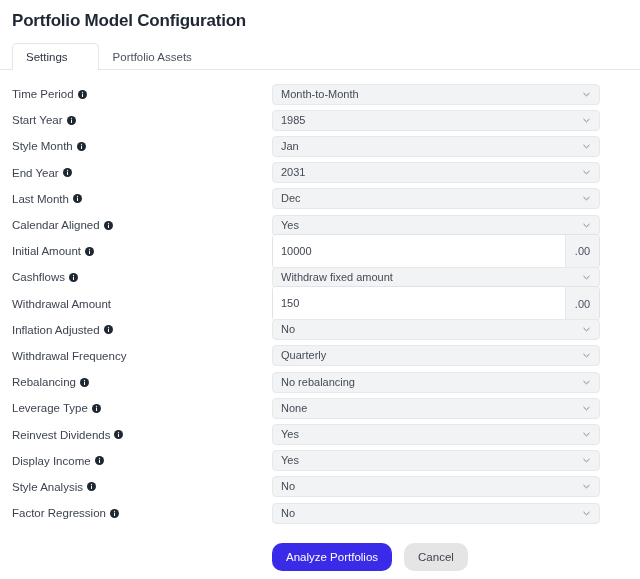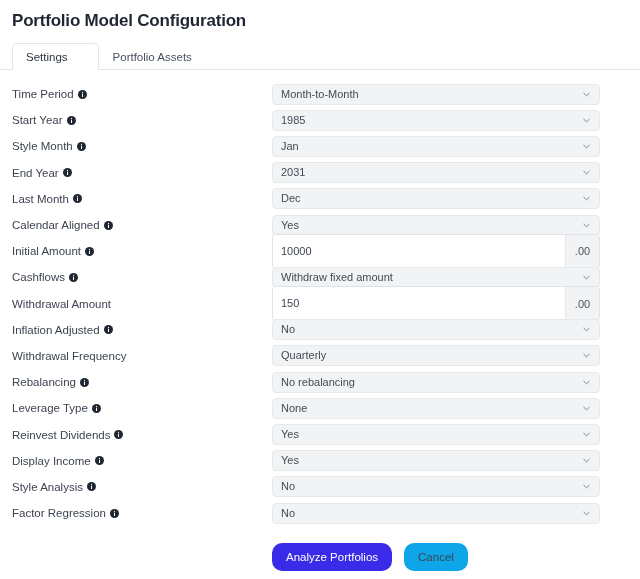--- a/index.html
+++ b/index.html
@@ -149,21 +149,21 @@
     font-family: "Liberation Sans", sans-serif;
     font-size: 11.5px;
     line-height: 14px;
     border: none;
     border-radius: 10px;
     padding: 7px 14px;
     cursor: pointer;
     white-space: nowrap;
   }
   .btn-primary { background: #3a2be8; color: #ffffff; font-weight: 400; }
-  .btn-secondary { background: #0ea5e9; color: #3d4450; }
+  .btn-secondary { background: #e5e5e5; color: #3d4450; }
 </style>
 </head>
 <body>
 
 <div class="page">
 
   <h1 class="page-title">Portfolio Model Configuration</h1>
 
   <div class="tabbar" id="tabbar">
       <div class="tab active">Settings</div>

